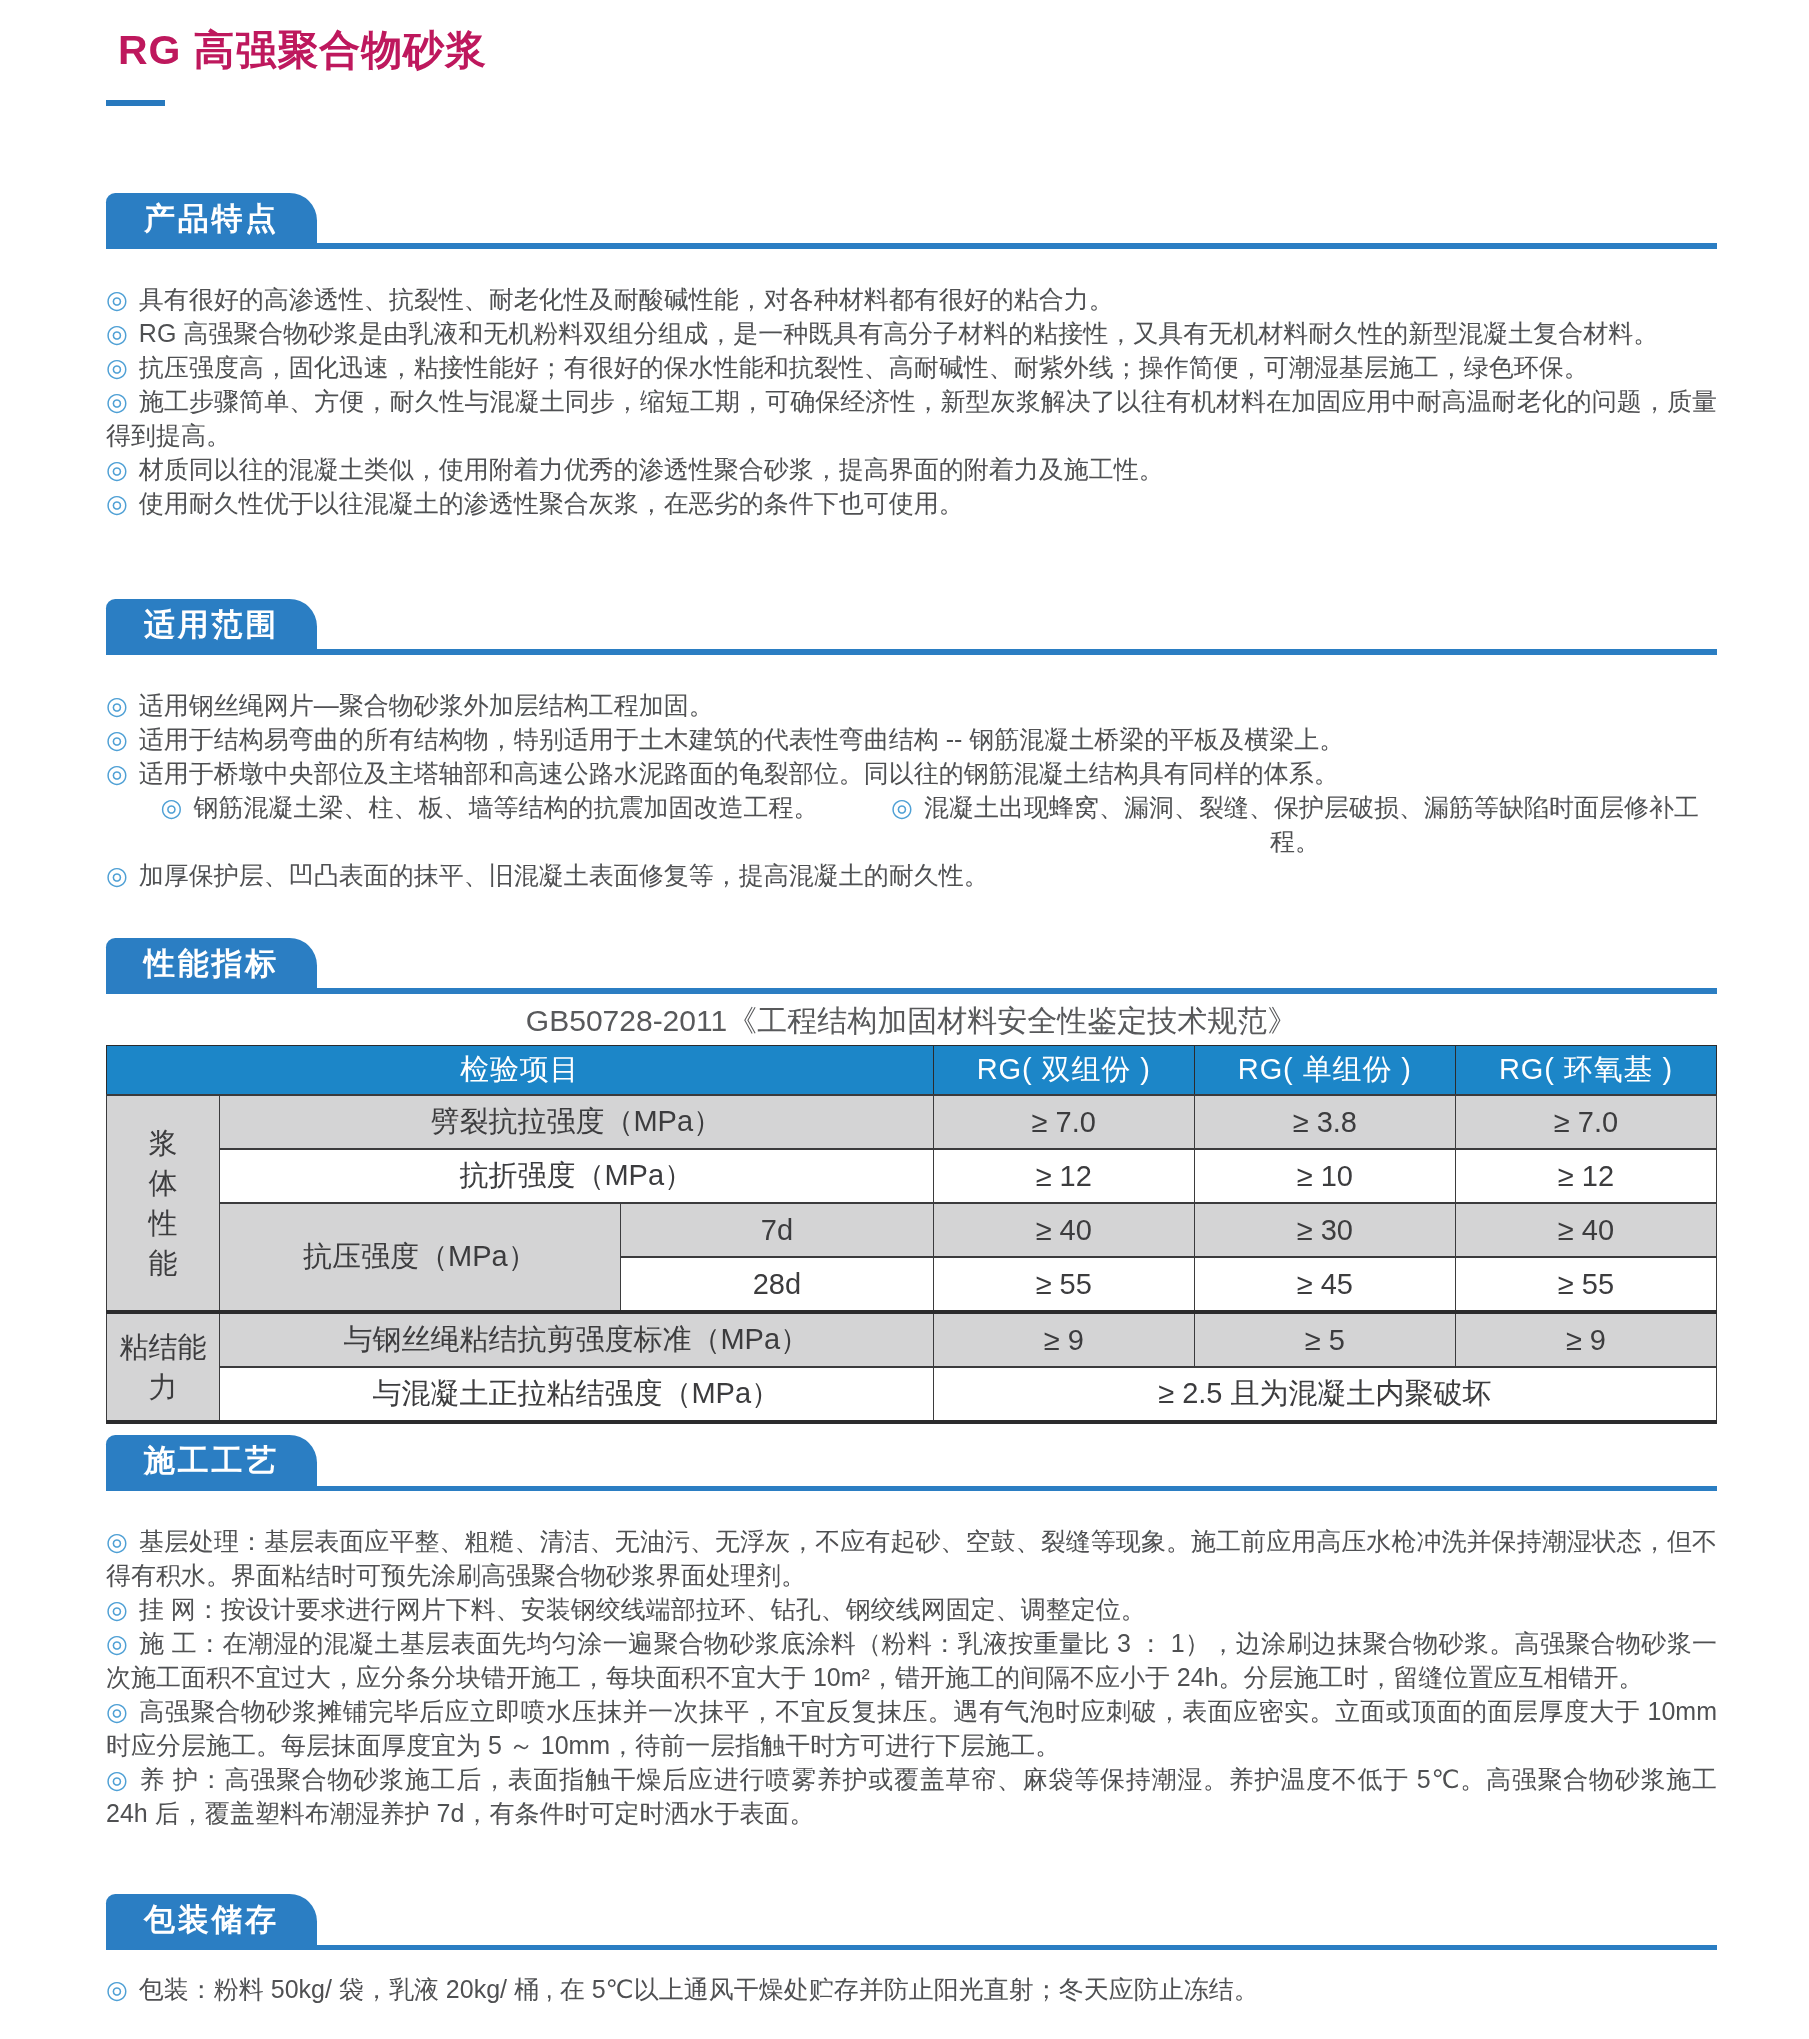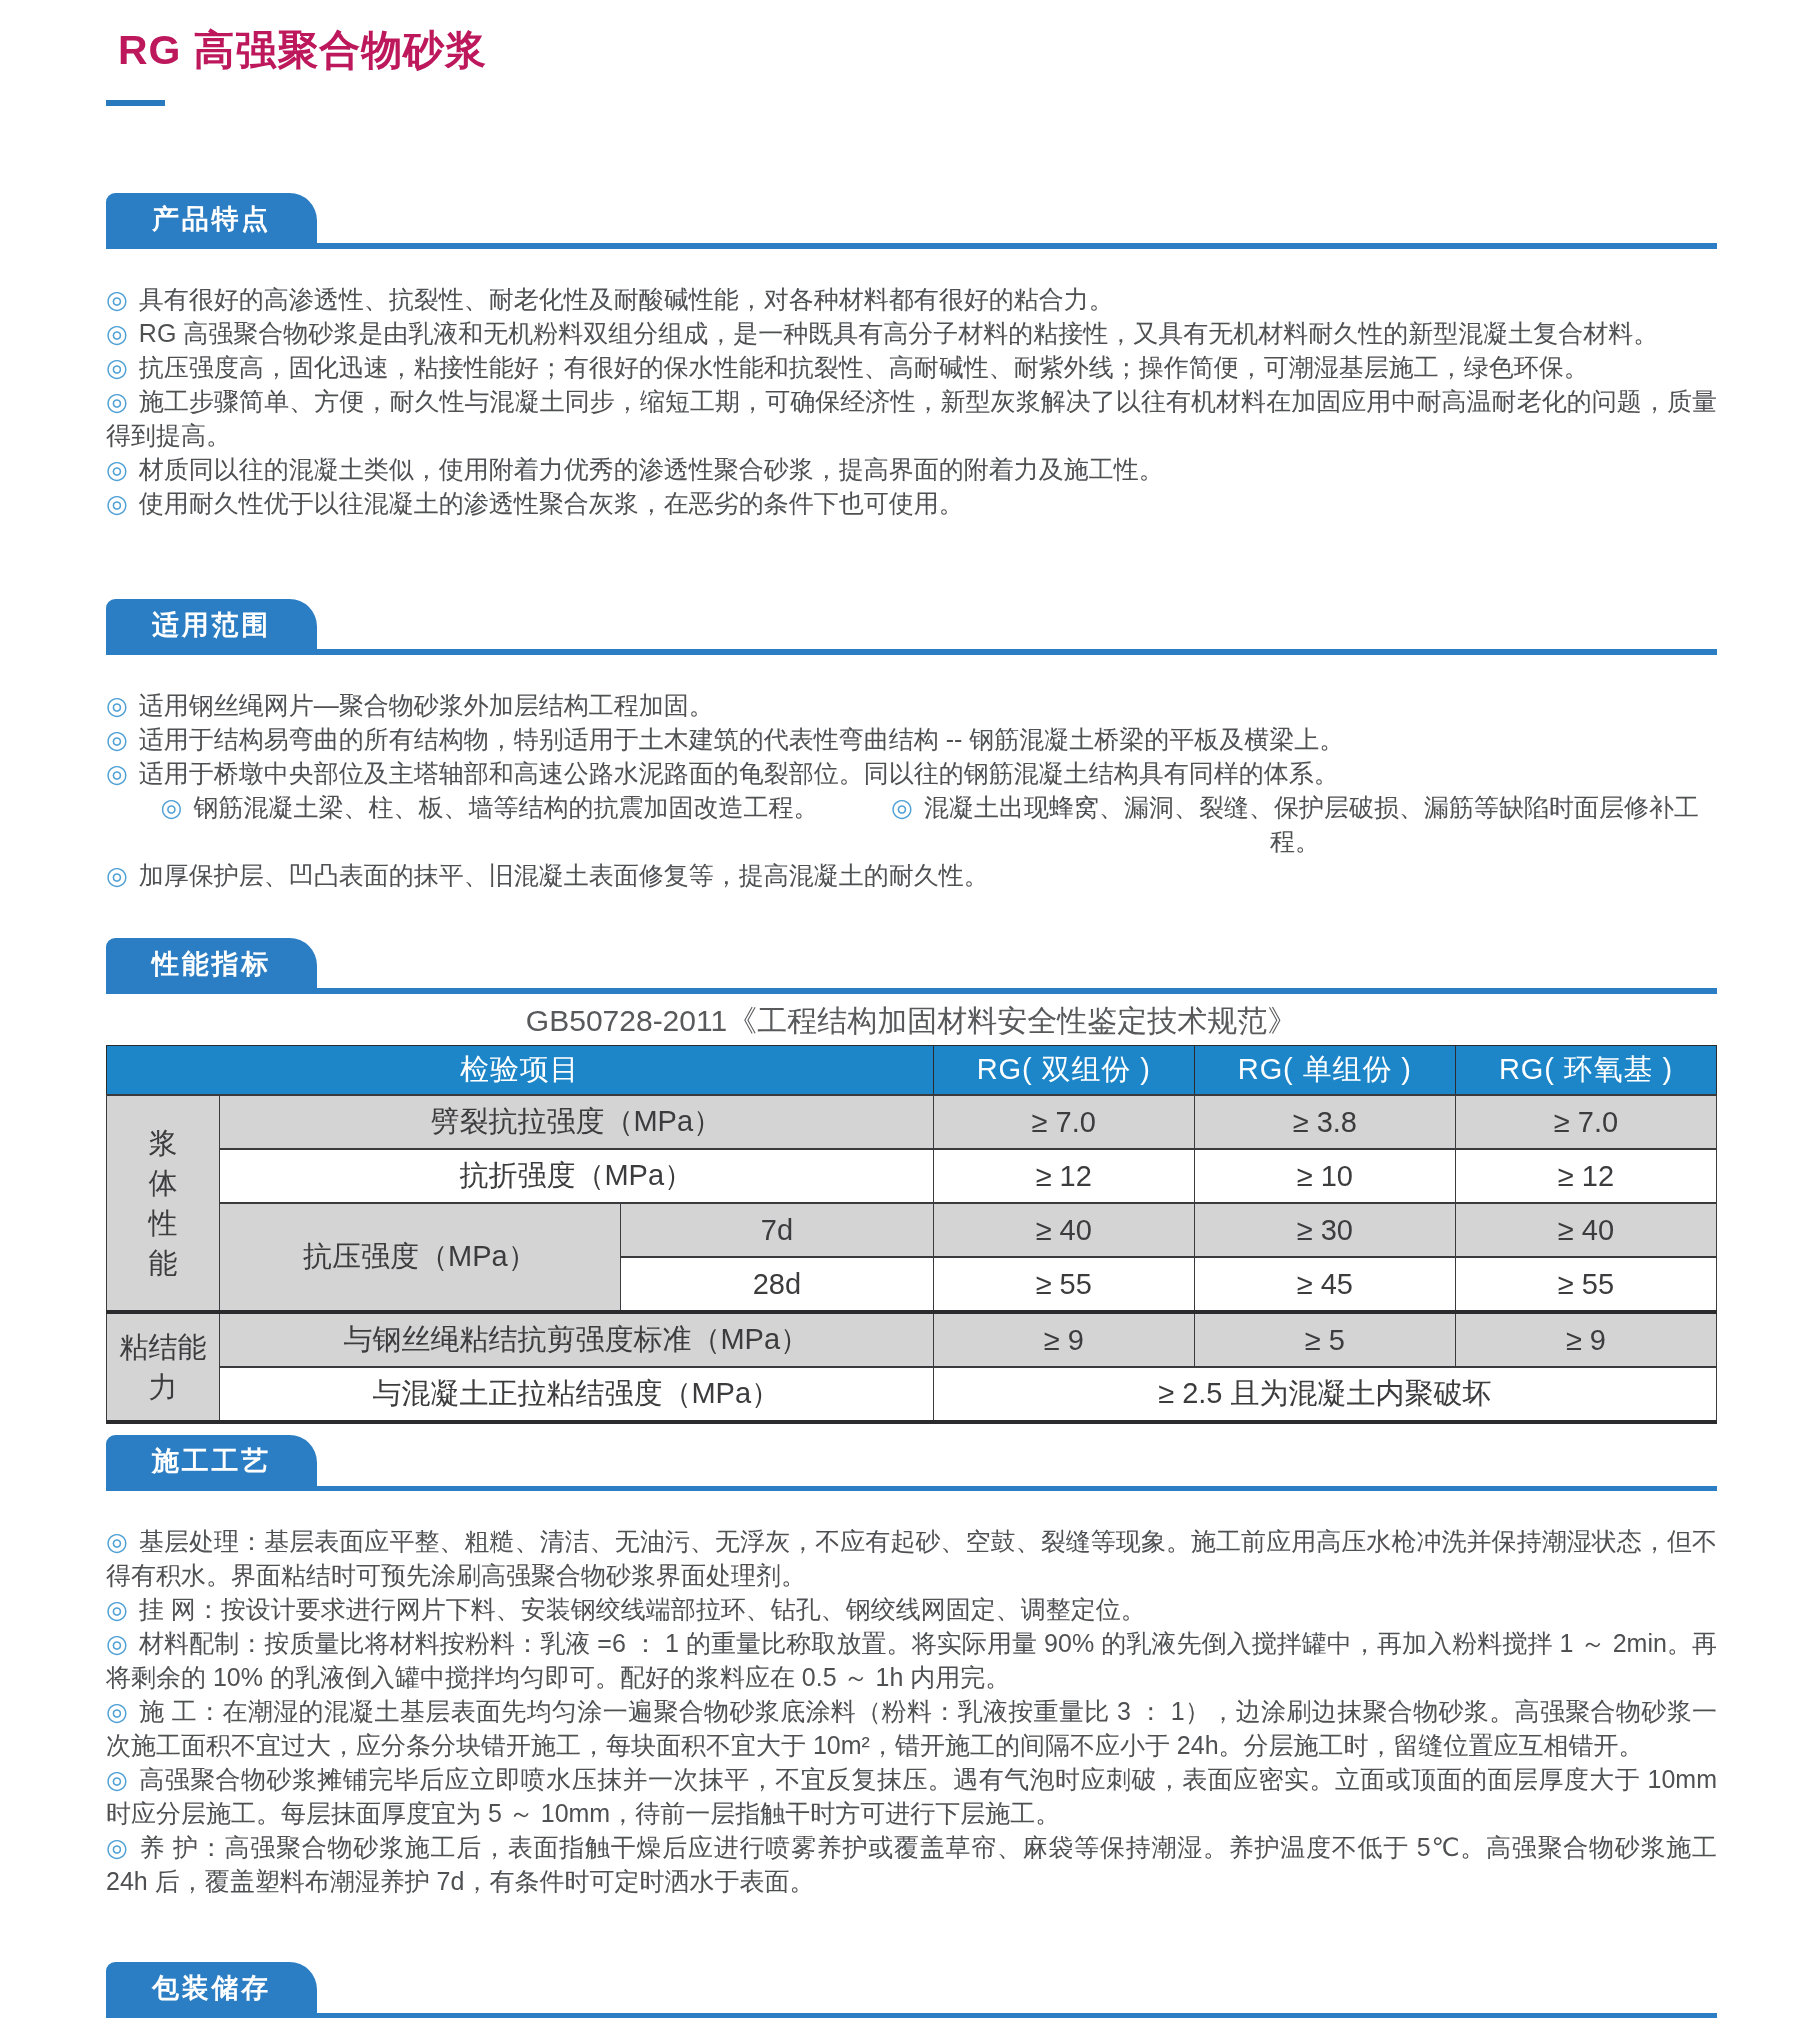--- a/index.html
+++ b/index.html
@@ -43,21 +43,21 @@
     height: 5.5px;
     background: #2B7EC3;
   }
   .sec-badge {
     position: absolute;
     left: 0; top: 0; bottom: 0;
     min-width: 211px;
     background: #2B7EC3;
     border-radius: 9.2px 27.5px 0 0;
     color: #ffffff;
-    font-size: 27px;
+    font-size: 31px;
     font-weight: bold;
     letter-spacing: 2.8px;
     text-align: center;
     line-height: 52px;
     padding: 0 27.5px;
     box-sizing: border-box;
   }
   
   .bullets { margin-top: 33px; }
   .bullets.tight { margin-top: 22px; }
@@ -242,21 +242,20 @@
   </section>
 
   <section class="sec-process">
     <div class="sec-head">
       <div class="sec-rule"></div>
       <div class="sec-badge">施工工艺</div>
     </div>
     <div class="bullets">
       <p class="bullet"><span class="mark">◎</span><span>基层处理：基层表面应平整、粗糙、清洁、无油污、无浮灰，不应有起砂、空鼓、裂缝等现象。施工前应用高压水枪冲洗并保持潮湿状态，但不得有积水。界面粘结时可预先涂刷高强聚合物砂浆界面处理剂。</span></p>
       <p class="bullet"><span class="mark">◎</span><span>挂 网：按设计要求进行网片下料、安装钢绞线端部拉环、钻孔、钢绞线网固定、调整定位。</span></p>
-      <p class="bullet"><span class="mark">◎</span><span>材料配制：按质量比将材料按粉料：乳液 =6 ： 1 的重量比称取放置。将实际用量 90% 的乳液先倒入搅拌罐中，再加入粉料搅拌 1 ～ 2min。再将剩余的 10% 的乳液倒入罐中搅拌均匀即可。配好的浆料应在 0.5 ～ 1h 内用完。</span></p>
       <p class="bullet"><span class="mark">◎</span><span>施 工：在潮湿的混凝土基层表面先均匀涂一遍聚合物砂浆底涂料（粉料：乳液按重量比 3 ： 1），边涂刷边抹聚合物砂浆。高强聚合物砂浆一次施工面积不宜过大，应分条分块错开施工，每块面积不宜大于 10m²，错开施工的间隔不应小于 24h。分层施工时，留缝位置应互相错开。</span></p>
       <p class="bullet"><span class="mark">◎</span><span>高强聚合物砂浆摊铺完毕后应立即喷水压抹并一次抹平，不宜反复抹压。遇有气泡时应刺破，表面应密实。立面或顶面的面层厚度大于 10mm 时应分层施工。每层抹面厚度宜为 5 ～ 10mm，待前一层指触干时方可进行下层施工。</span></p>
       <p class="bullet"><span class="mark">◎</span><span>养 护：高强聚合物砂浆施工后，表面指触干燥后应进行喷雾养护或覆盖草帘、麻袋等保持潮湿。养护温度不低于 5℃。高强聚合物砂浆施工 24h 后，覆盖塑料布潮湿养护 7d，有条件时可定时洒水于表面。</span></p>
     </div>
   </section>
 
   <section class="sec-packaging">
     <div class="sec-head">
       <div class="sec-rule"></div>
       <div class="sec-badge">包装储存</div>

